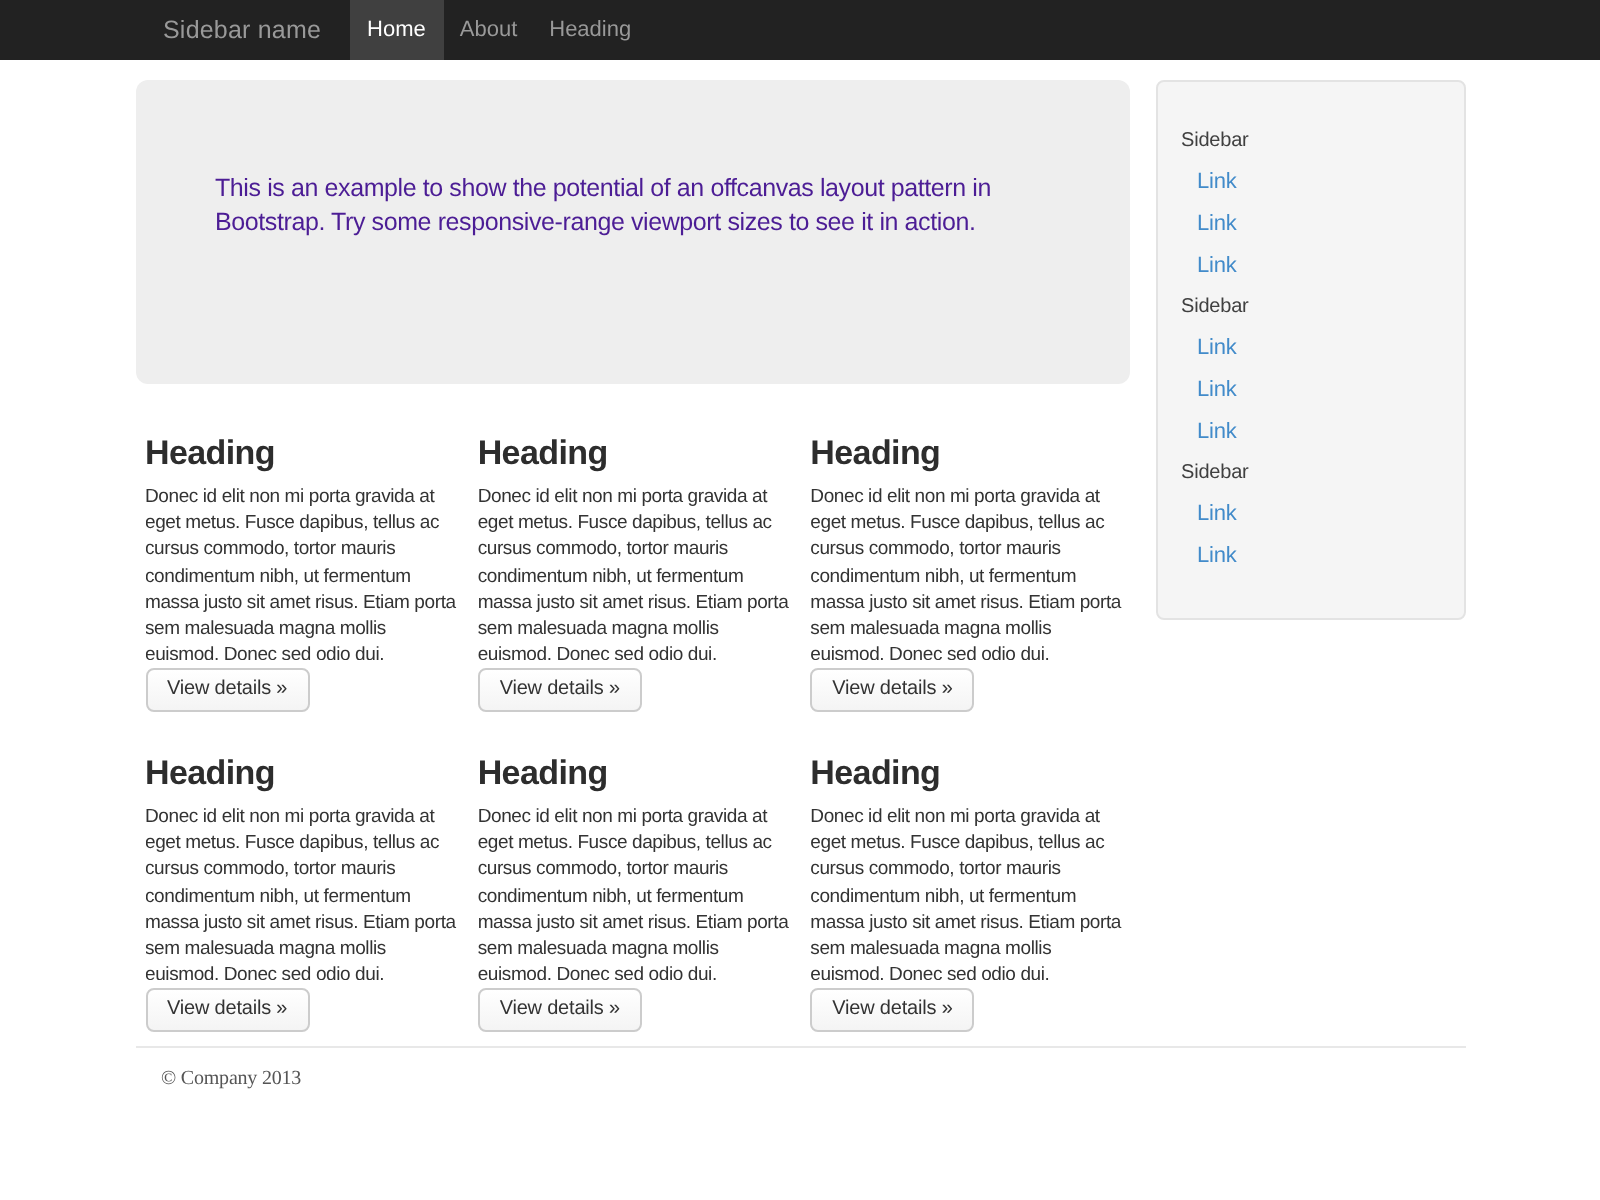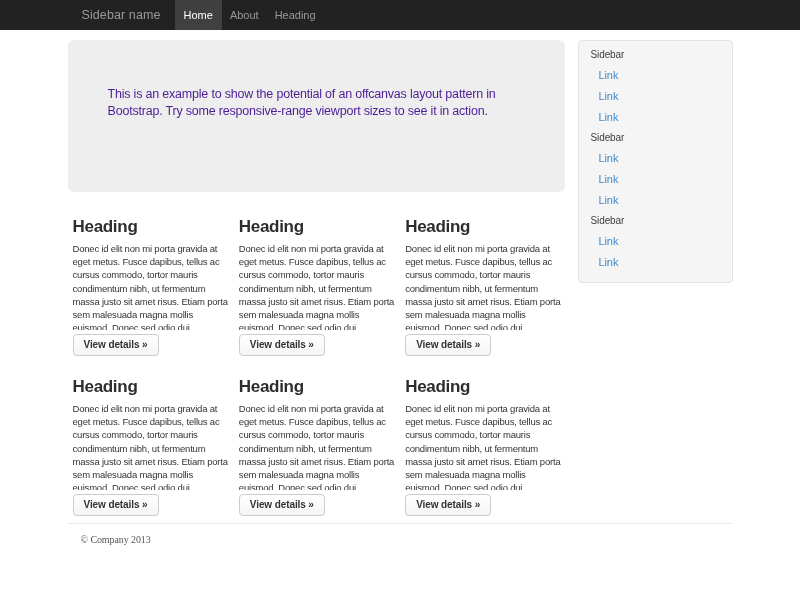--- a/index.html
+++ b/index.html
@@ -87,21 +87,21 @@
     max-width: 437px;
   }
 
   
   .sidebar {
     margin-top: 10px;
     width: 155px;
     background: #f5f5f5;
     border: 1px solid #e3e3e3;
     border-radius: 4px;
-    padding: 4px 12px;
+    padding: 20px 12px;
     min-height: 243px;
   }
   .sidebar-header {
     font-size: 10px;
     line-height: 20px;
     color: #404040;
     letter-spacing: -0.1px;
   }
   .sidebar-link {
     display: block;
@@ -137,21 +137,21 @@
     color: #333333;
     letter-spacing: -0.2px;
     overflow: hidden;
   }
   .btn {
     display: inline-block;
     margin-top: 4px;
     padding: 4px 10px 5px;
     font-family: inherit;
     font-size: 10px;
-    font-weight: 700;
+    font-weight: 400;
     color: #333333;
     background: linear-gradient(#ffffff, #f4f4f4);
     border: 1px solid #cccccc;
     border-radius: 4px;
     cursor: pointer;
     letter-spacing: -0.1px;
   }
 
   
   .footer { margin-top: 7px; font-family: Liberation Serif, serif; }

